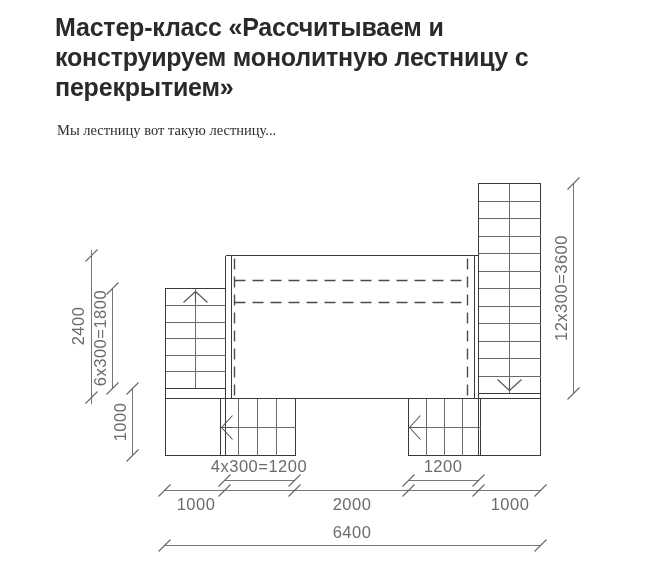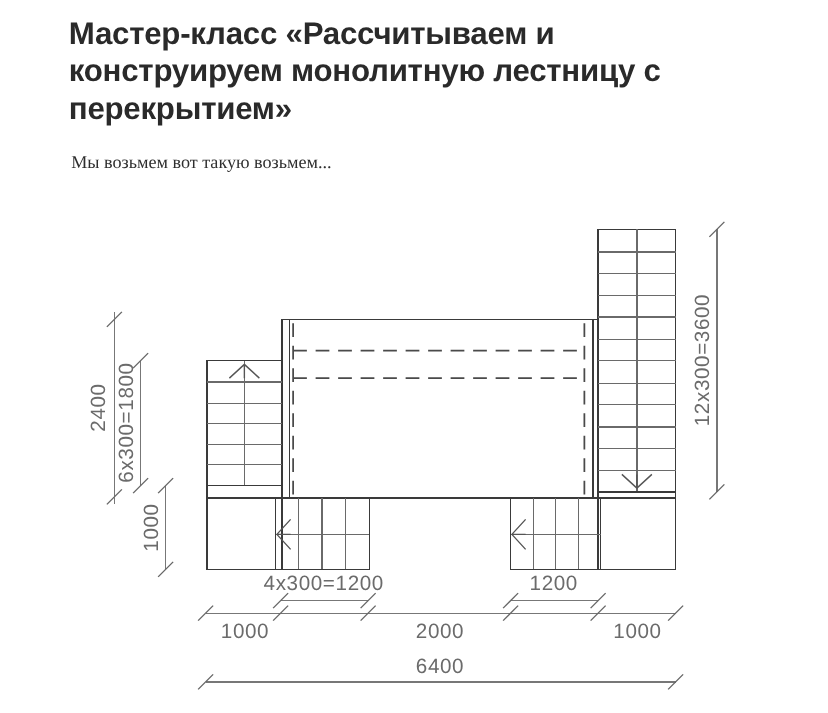--- a/index.html
+++ b/index.html
@@ -93,21 +93,21 @@
     letter-spacing: 0.5px;
   }
 </style>
 </head>
 <body>
 
 <div class="page">
 
   <h1 class="article-title">Мастер-класс «Рассчитываем и конструируем монолитную лестницу с перекрытием»</h1>
 
-  <p class="article-lead">Мы возьмем вот такую возьмем...</p>
+  <p class="article-lead">Мы лестницу вот такую лестницу...</p>
 
   <div class="drawing-wrap">
     <svg class="drawing" width="662" height="420" viewBox="0 0 662 420">
 
       <g>
 
         <path class="ln-dark" d="M225.5 105.5 L225.5 248.5"></path>
         <path class="ln-dark" d="M231.5 105.5 L231.5 248.5"></path>
         <path class="ln-dark" d="M225.5 105.5 L231.5 105.5"></path>
 

